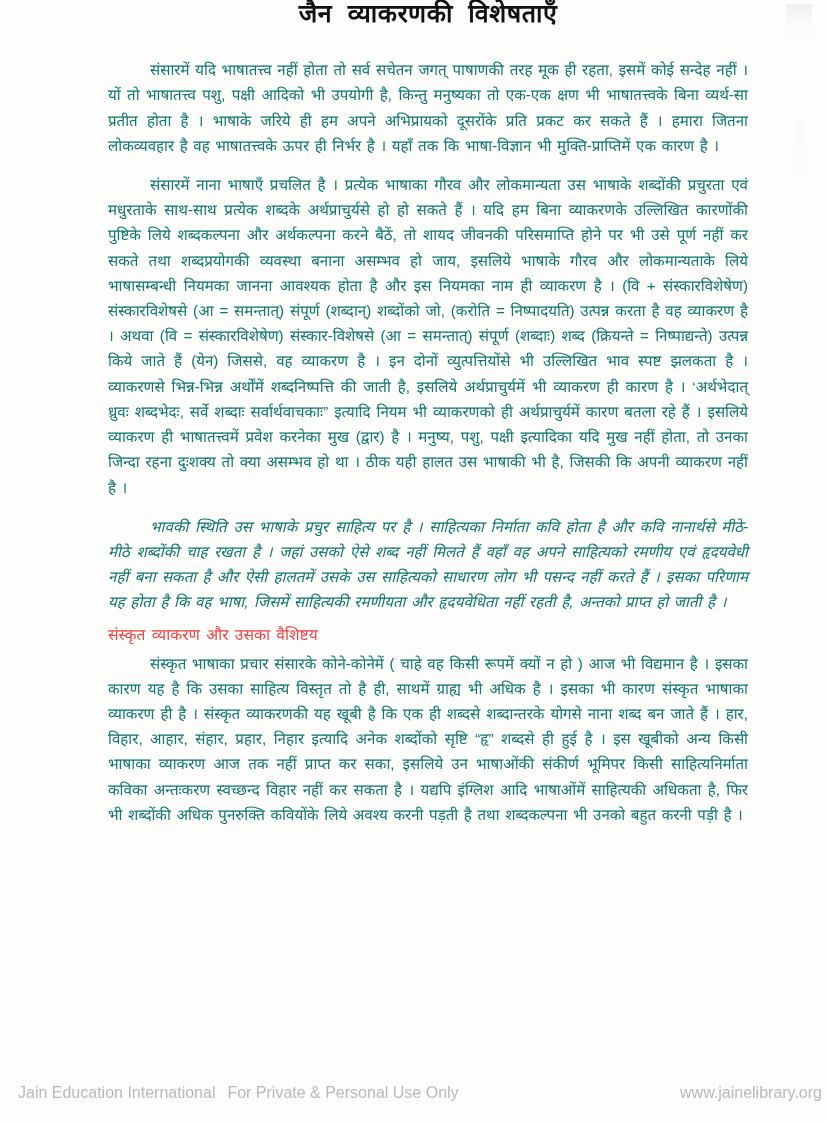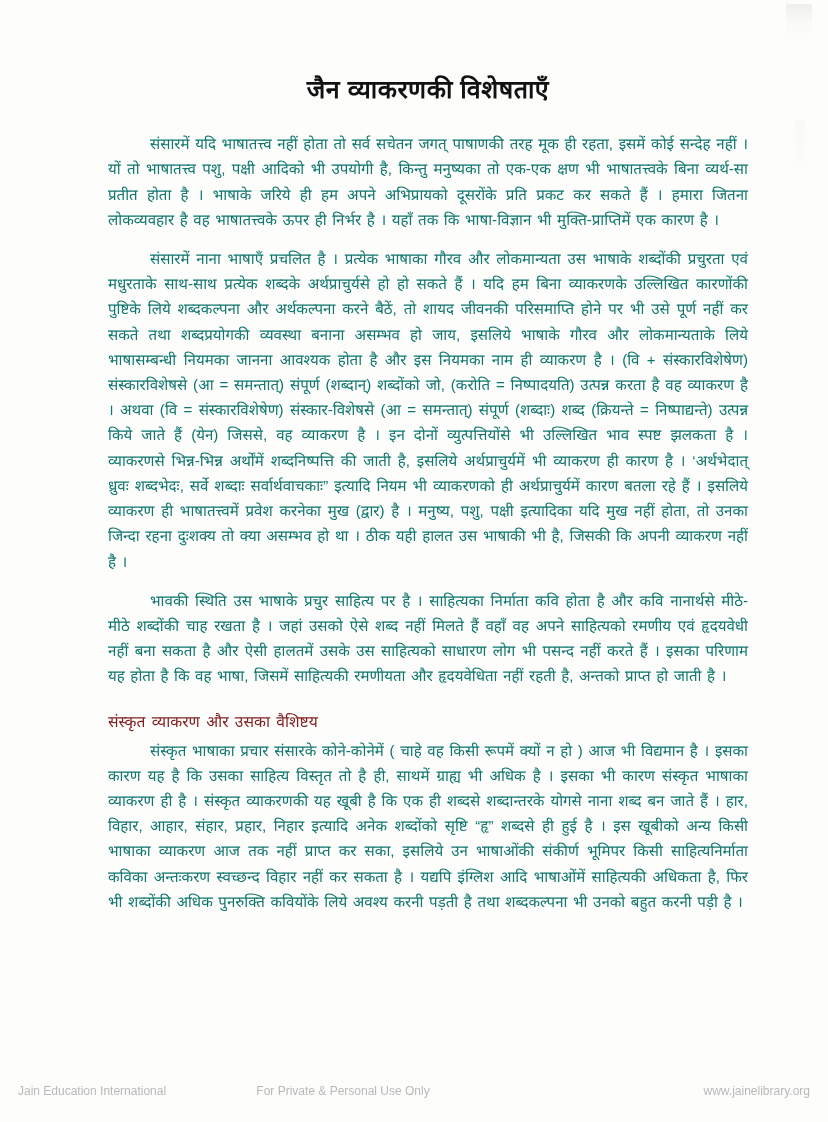--- a/index.html
+++ b/index.html
@@ -43,82 +43,82 @@
     pointer-events: none;
   }
   .content {
     position: absolute;
     left: 108px;
     top: 0;
     width: 640px;
   }
   .doc-title {
     margin: 0;
-    padding-top: 74px;
     text-align: center;
     font-size: 25px;
     font-weight: bold;
     letter-spacing: 0.5px;
     color: #111;
-    font-family: Liberation Sans, sans-serif;
+    font-family: Liberation Mono, monospace;
     line-height: 1.25;
   }
   .body-block {
     margin-top: 26px;
   }
   p.para {
     margin: 0 0 14px 0;
     text-indent: 42px;
     text-align: justify;
     text-justify: inter-word;
     font-size: 15.1px;
     line-height: 25.2px;
     color: #0f766e;
     font-family: "Liberation Sans", "DejaVu Sans", sans-serif;
     word-spacing: 1.4px;
     -webkit-font-smoothing: none;
   }
   p.para.tight {
-    margin-bottom: 21px;
+    margin-bottom: 8px;
+    font-style: italic;
   }
   h2.subheading {
     margin: 4px 0 4px 0;
     font-size: 15.6px;
     font-weight: normal;
     line-height: 24px;
-    color: #7f1d1d;
+    color: #ef4444;
     text-align: left;
     font-family: "Liberation Sans", "DejaVu Sans", sans-serif;
     word-spacing: 2px;
   }
   .footer {
     position: absolute;
     left: 0;
     bottom: 22px;
     width: 828px;
     height: 16px;
     font-family: "Liberation Sans", "DejaVu Sans", sans-serif;
-    font-size: 12px;
+    font-size: 16px;
     color: #b9b9b9;
   }
   .footer .f-left {
     position: absolute;
     left: 18px;
     top: 0;
   }
   .footer .f-center {
     position: absolute;
     left: 0;
     top: 0;
     width: 686px;
     text-align: center;
   }
   .footer .f-right {
     position: absolute;
-    right: 18px;
+    right: 6px;
     top: 0;
   }
 </style>
 </head>
 <body>
 
 <div class="page">
 
   <div class="scan-artifact"></div>
   <div class="scan-artifact-2"></div>

